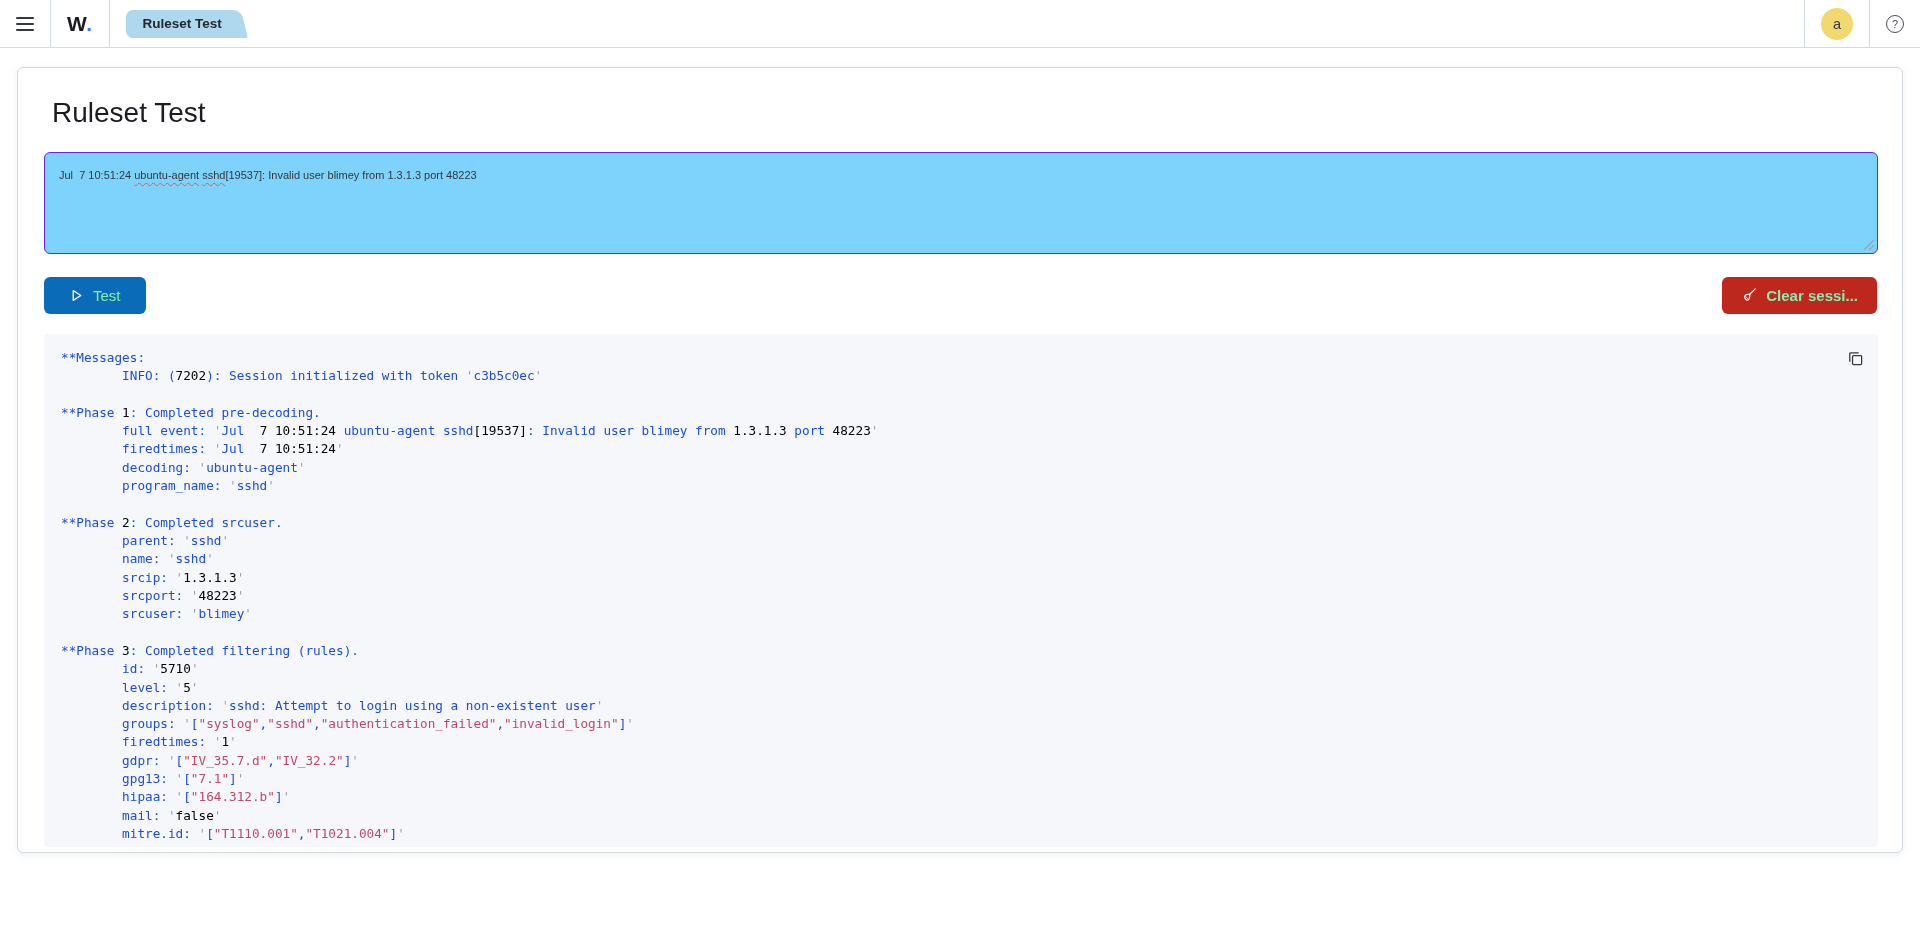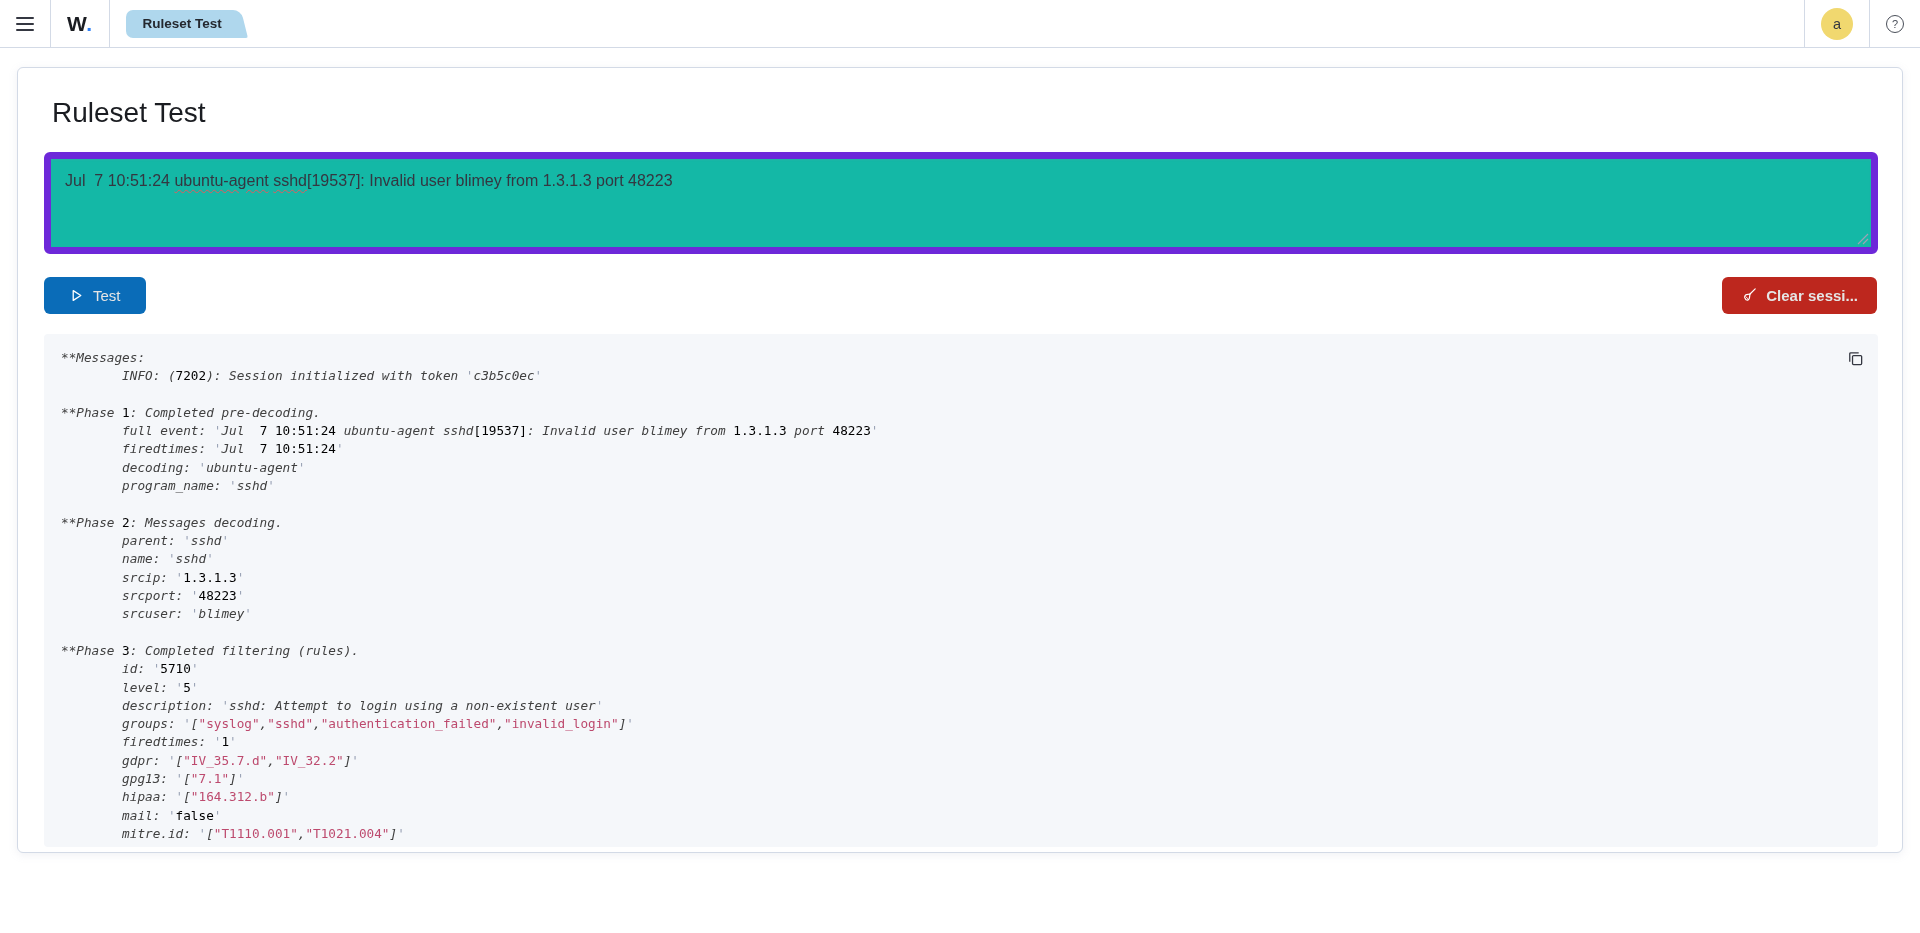--- a/index.html
+++ b/index.html
@@ -27,44 +27,44 @@
   .help-circle { width:18px; height:18px; border-radius:50%; border:1.4px solid #4A4F59;
                  display:flex; align-items:center; justify-content:center;
                  font-size:11px; color:#4A4F59; cursor:pointer; }
 
   
   .panel { margin:19px 17px 0 17px; background:#fff; border:1px solid #D3DAE6; border-radius:6px;
            box-shadow:0 2px 8px rgba(152,162,179,0.15); padding:26px 25px 17px 26px; height:786px; }
   .page-title { font-size:28px; font-weight:400; color:#1A1C21; line-height:1.2; margin:2px 0 22px 8px; }
 
   
-  .log-input { position:relative; width:1834px; height:102px; background:#14b8a6;
-               border:7px solid #6d28d9; border-radius:6px; padding:12px 14px;
-               font-size:16px; color:#343741; cursor:text;
+  .log-input { position:relative; width:1834px; height:102px; background:#7dd3fc;
+               border:1px solid #6d28d9; border-radius:6px; padding:12px 14px;
+               font-size:11px; color:#343741; cursor:text;
                box-shadow:inset 0 1px 2px rgba(152,162,179,0.15); }
   .log-line { white-space:pre-wrap; line-height:20px; }
   .wavy { text-decoration:underline; text-decoration-style:wavy; text-decoration-color:#E4595C;
           text-decoration-thickness:1px; text-underline-offset:3px; }
   .resize-handle { position:absolute; right:2px; bottom:2px; width:12px; height:12px; cursor:nwse-resize; }
 
   
   .btn-row { display:flex; justify-content:space-between; align-items:center; margin:23px 0 20px 0; }
   .btn { height:37px; border:none; border-radius:6px; display:inline-flex; align-items:center;
-         gap:9px; color:#e5e5e5; font-size:15px; font-family:"Liberation Sans", sans-serif;
+         gap:9px; color:#86efac; font-size:15px; font-family:"Liberation Sans", sans-serif;
          cursor:pointer; }
   .btn-primary { background:#0A6CB8; padding:0 25px; }
   .btn-danger  { background:#BD271E; padding:0 19px;font-weight:bold; }
 
   
   .output { position:relative; width:1834px; height:513px; background:#F5F7FA; border-radius:4px;
             padding:15px 40px 15px 17px; overflow:hidden; }
   .code { font-family:"DejaVu Sans Mono", monospace; font-size:12.7px; line-height:18.33px;
           color:#3B4151; }
   .code-line { white-space:pre; min-height:18.33px; }
-  .tok-d { color:#404040;font-style:italic; }
+  .tok-d { color:#1d4ed8; }
   .tok-n { color:#000000; }
   .tok-s { color:#BD4A6E; }
   .tok-q { color:#9AA3B5; }
   .copy-btn { position:absolute; top:16px; right:13px; width:20px; height:20px; background:none;
               border:none; cursor:pointer; padding:0; }
 </style>
 </head>
 <body>
 
 <div class="header">
@@ -138,21 +138,21 @@
     <div class="code" id="code-out">
         <div class="code-line"><span class="tok-d">**Messages:</span></div>
         <div class="code-line"><span class="tok-d">        INFO: (</span><span class="tok-n">7202</span><span class="tok-d">): Session initialized with token </span><span class="tok-q">'</span><span class="tok-d">c3b5c0ec</span><span class="tok-q">'</span></div>
         <div class="code-line">&nbsp;</div>
         <div class="code-line"><span class="tok-d">**Phase </span><span class="tok-n">1</span><span class="tok-d">: Completed pre-decoding.</span></div>
         <div class="code-line"><span class="tok-d">        full event: </span><span class="tok-q">'</span><span class="tok-d">Jul  </span><span class="tok-n">7 10:51:24</span><span class="tok-d"> ubuntu-agent sshd</span><span class="tok-n">[19537]</span><span class="tok-d">: Invalid user blimey from </span><span class="tok-n">1.3.1.3</span><span class="tok-d"> port </span><span class="tok-n">48223</span><span class="tok-q">'</span></div>
         <div class="code-line"><span class="tok-d">        firedtimes: </span><span class="tok-q">'</span><span class="tok-d">Jul  </span><span class="tok-n">7 10:51:24</span><span class="tok-q">'</span></div>
         <div class="code-line"><span class="tok-d">        decoding: </span><span class="tok-q">'</span><span class="tok-d">ubuntu-agent</span><span class="tok-q">'</span></div>
         <div class="code-line"><span class="tok-d">        program_name: </span><span class="tok-q">'</span><span class="tok-d">sshd</span><span class="tok-q">'</span></div>
         <div class="code-line">&nbsp;</div>
-        <div class="code-line"><span class="tok-d">**Phase </span><span class="tok-n">2</span><span class="tok-d">: Messages decoding.</span></div>
+        <div class="code-line"><span class="tok-d">**Phase </span><span class="tok-n">2</span><span class="tok-d">: Completed srcuser.</span></div>
         <div class="code-line"><span class="tok-d">        parent: </span><span class="tok-q">'</span><span class="tok-d">sshd</span><span class="tok-q">'</span></div>
         <div class="code-line"><span class="tok-d">        name: </span><span class="tok-q">'</span><span class="tok-d">sshd</span><span class="tok-q">'</span></div>
         <div class="code-line"><span class="tok-d">        srcip: </span><span class="tok-q">'</span><span class="tok-n">1.3.1.3</span><span class="tok-q">'</span></div>
         <div class="code-line"><span class="tok-d">        srcport: </span><span class="tok-q">'</span><span class="tok-n">48223</span><span class="tok-q">'</span></div>
         <div class="code-line"><span class="tok-d">        srcuser: </span><span class="tok-q">'</span><span class="tok-d">blimey</span><span class="tok-q">'</span></div>
         <div class="code-line">&nbsp;</div>
         <div class="code-line"><span class="tok-d">**Phase </span><span class="tok-n">3</span><span class="tok-d">: Completed filtering (rules).</span></div>
         <div class="code-line"><span class="tok-d">        id: </span><span class="tok-q">'</span><span class="tok-n">5710</span><span class="tok-q">'</span></div>
         <div class="code-line"><span class="tok-d">        level: </span><span class="tok-q">'</span><span class="tok-n">5</span><span class="tok-q">'</span></div>
         <div class="code-line"><span class="tok-d">        description: </span><span class="tok-q">'</span><span class="tok-d">sshd: Attempt to login using a non-existent user</span><span class="tok-q">'</span></div>

